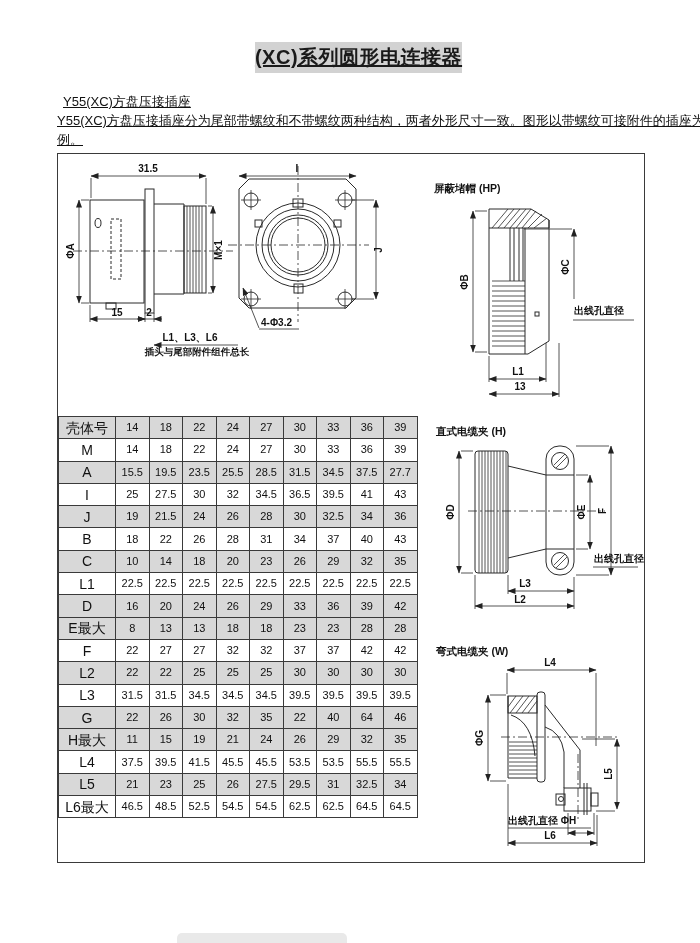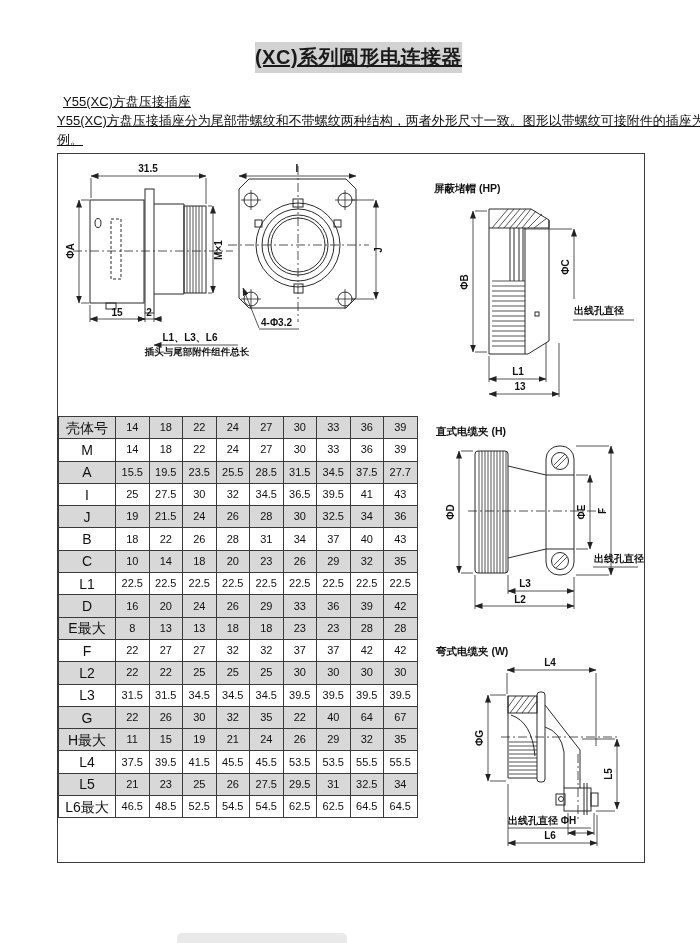--- a/index.html
+++ b/index.html
@@ -398,21 +398,21 @@
         <tr class="shade">
           <td class="lbl">G</td>
           <td>22</td>
           <td>26</td>
           <td>30</td>
           <td>32</td>
           <td>35</td>
           <td>22</td>
           <td>40</td>
           <td>64</td>
-          <td>67</td>
+          <td>46</td>
         </tr>
         <tr class="shade">
           <td class="lbl">H最大</td>
           <td>11</td>
           <td>15</td>
           <td>19</td>
           <td>21</td>
           <td>24</td>
           <td>26</td>
           <td>29</td>

